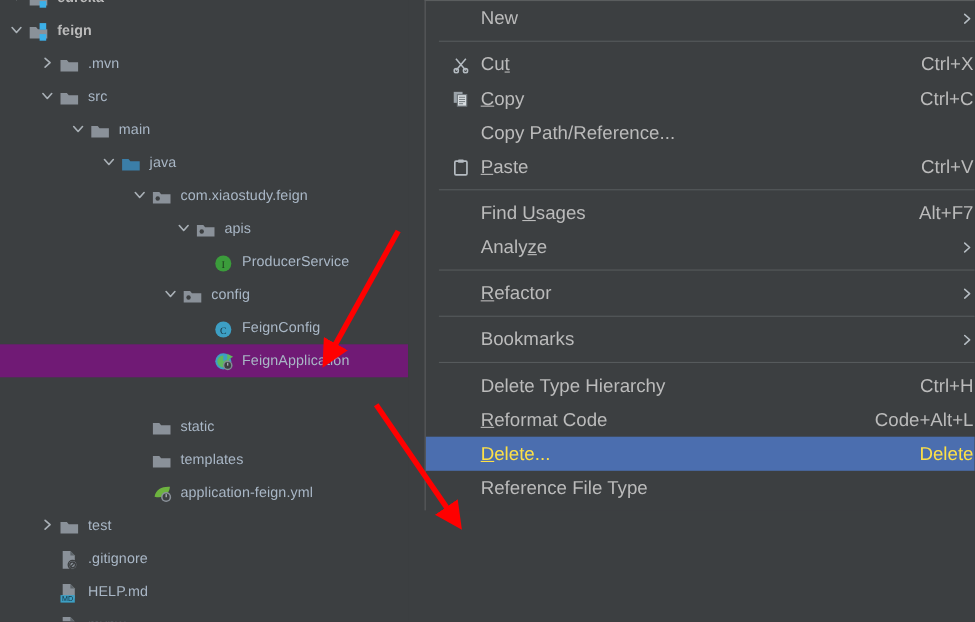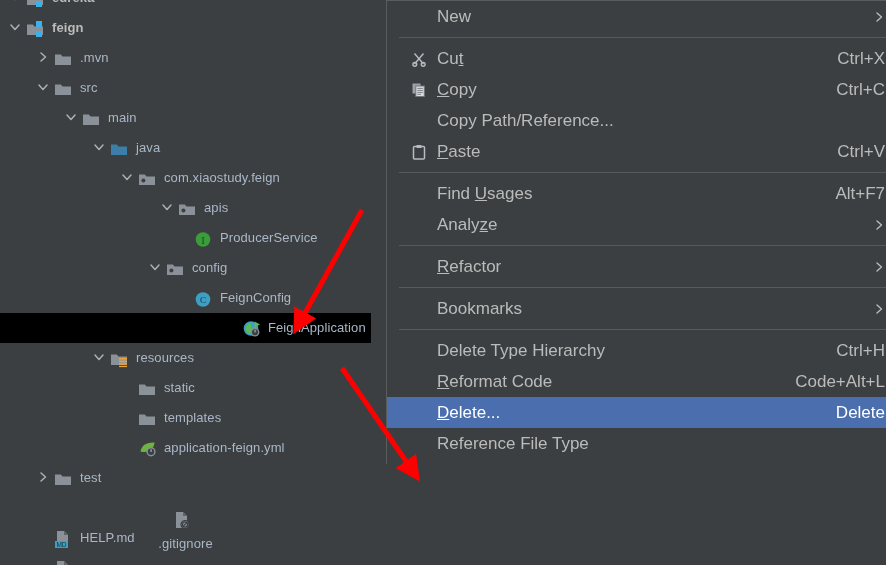--- a/index.html
+++ b/index.html
@@ -13,21 +13,21 @@
 
   
   .tree{
     position:absolute;left:0;top:0;width:371px;height:565px;
     background:#3c3f41;overflow:hidden;
   }
   .row{
     position:relative;height:30px;line-height:30px;white-space:nowrap;
     color:#a9b7c6;font-size:17px;display:flex;align-items:center;
   }
-  .row.selected{background:#000000;padding-left:48px;}
+  .row.selected{background:#701a75;}
   .row .twisty{
     width:16px;height:16px;flex:0 0 16px;position:relative;margin-right:2px;
   }
   .row .twisty svg{display:block;}
   .row .ico{width:20px;height:20px;flex:0 0 20px;margin-right:6px;position:relative;}
   .row .lbl{color:#a9b7c6;font-size:13px;letter-spacing:0.1px;}
   .row.bold .lbl{font-weight:bold;color:#bbbbbb;}
 
   
   .menu{
@@ -41,21 +41,21 @@
   .mitem{
     position:relative;height:31px;display:flex;align-items:center;
     padding-left:0;color:#bbbbbb;font-size:17px;white-space:nowrap;
   }
   .mitem.hl{background:#4b6eaf;}
   .mitem .micon{
     width:28px;flex:0 0 28px;display:flex;align-items:center;justify-content:center;
     margin-left:18px;
   }
   .mitem .mlabel{flex:1 1 auto;padding-left:4px;color:#bbbbbb;}
-  .mitem.hl .mlabel,.mitem.hl .mshort{color:#ffffff;}
+  .mitem.hl .mlabel,.mitem.hl .mshort{color:#fde047;}
   .mitem .mshort{color:#bbbbbb;font-size:17px;padding-right:16px;}
   .mitem .marrow{padding-right:16px;display:flex;align-items:center;}
   .mnem{text-decoration:underline;}
   .msep{height:1px;background:#565a5c;margin:5px 12px 5px 12px;}
 
   .arrowsvg{position:absolute;left:0;top:0;pointer-events:none;}
 </style>
 </head>
 <body>
 
@@ -189,37 +189,20 @@
         <span class="ico"><svg width="20" height="20" viewBox="0 0 20 20" xmlns="http://www.w3.org/2000/svg">
             <circle cx="9" cy="10.5" r="7.3" fill="#3d9fc4"></circle>
             <path d="M9 5.2 A5.4 5.4 0 1 0 13.8 8.2 L9 10.5 Z" fill="#5eb85e"></path>
             <path d="M12.6 3.6 L18 6.4 L12.6 9.2 Z" fill="#5eb85e"></path>
             <circle cx="13" cy="14.2" r="4.4" fill="#7f8b93"></circle>
             <circle cx="13" cy="14.2" r="3" fill="#3c3f41"></circle>
             <rect x="12.6" y="11.8" width="0.9" height="2.6" fill="#c9d1d6"></rect>
           </svg></span>
         <span class="lbl">FeignApplication</span>
       </div>
-      <div class="row" style="position: absolute; left: 0px; right: 0px; top: 343px;">
-        <span class="twisty" style="margin-left: 92px;">
-          <svg width="14" height="14" viewBox="0 0 14 14" xmlns="http://www.w3.org/2000/svg">
-            <path d="M3 5 L7 9.5 L11 5" fill="none" stroke="#a9b0b6" stroke-width="1.5" stroke-linecap="round" stroke-linejoin="round"></path>
-          </svg>
-        </span>
-        <span class="ico"><svg width="18" height="18" viewBox="0 0 18 18" xmlns="http://www.w3.org/2000/svg">
-            <path d="M1 4.5 L1 15 L17 15 L17 6.5 L8.5 6.5 L6.8 4.5 Z" fill="#8a9199"></path>
-            <g fill="#e8a33d">
-              <rect x="9" y="8" width="8" height="1.6"></rect>
-              <rect x="9" y="10.6" width="8" height="1.6"></rect>
-              <rect x="9" y="13.2" width="8" height="1.6"></rect>
-              <rect x="9" y="15.8" width="8" height="1.3"></rect>
-            </g>
-          </svg></span>
-        <span class="lbl">resources</span>
-      </div>
       <div class="row" style="position: absolute; left: 0px; right: 0px; top: 373px;">
         <span class="twisty" style="margin-left: 120px;"></span>
         <span class="ico"><svg width="18" height="18" viewBox="0 0 18 18" xmlns="http://www.w3.org/2000/svg">
             <path d="M1 4.5 L1 15 L17 15 L17 6.5 L8.5 6.5 L6.8 4.5 Z" fill="#8a9199"></path>
           </svg></span>
         <span class="lbl">static</span>
       </div>
       <div class="row" style="position: absolute; left: 0px; right: 0px; top: 403px;">
         <span class="twisty" style="margin-left: 120px;"></span>
         <span class="ico"><svg width="18" height="18" viewBox="0 0 18 18" xmlns="http://www.w3.org/2000/svg">
@@ -241,21 +224,21 @@
         <span class="twisty" style="margin-left: 36px;">
           <svg width="14" height="14" viewBox="0 0 14 14" xmlns="http://www.w3.org/2000/svg">
             <path d="M5 3 L9.5 7 L5 11" fill="none" stroke="#a9b0b6" stroke-width="1.5" stroke-linecap="round" stroke-linejoin="round"></path>
           </svg>
         </span>
         <span class="ico"><svg width="18" height="18" viewBox="0 0 18 18" xmlns="http://www.w3.org/2000/svg">
             <path d="M1 4.5 L1 15 L17 15 L17 6.5 L8.5 6.5 L6.8 4.5 Z" fill="#8a9199"></path>
           </svg></span>
         <span class="lbl">test</span>
       </div>
-      <div class="row" style="position: absolute; left: 0px; right: 0px; top: 493px; flex-direction: column;">
+      <div class="row" style="position: absolute; left: 0px; right: 0px; top: 493px;">
         <span class="twisty" style="margin-left: 36px;"></span>
         <span class="ico"><svg width="18" height="18" viewBox="0 0 18 18" xmlns="http://www.w3.org/2000/svg">
             <path d="M3 1 L10 1 L14 5 L14 17 L3 17 Z" fill="#8a9199"></path>
             <path d="M10 1 L14 5 L10 5 Z" fill="#5d6469"></path>
             <circle cx="12" cy="13.5" r="4" fill="#8a9199" stroke="#3c3f41" stroke-width="1.2"></circle>
             <circle cx="12" cy="13.5" r="2.6" fill="none" stroke="#3c3f41" stroke-width="1.2"></circle>
             <line x1="10.2" y1="15.3" x2="13.8" y2="11.7" stroke="#3c3f41" stroke-width="1.2"></line>
           </svg></span>
         <span class="lbl">.gitignore</span>
       </div>

